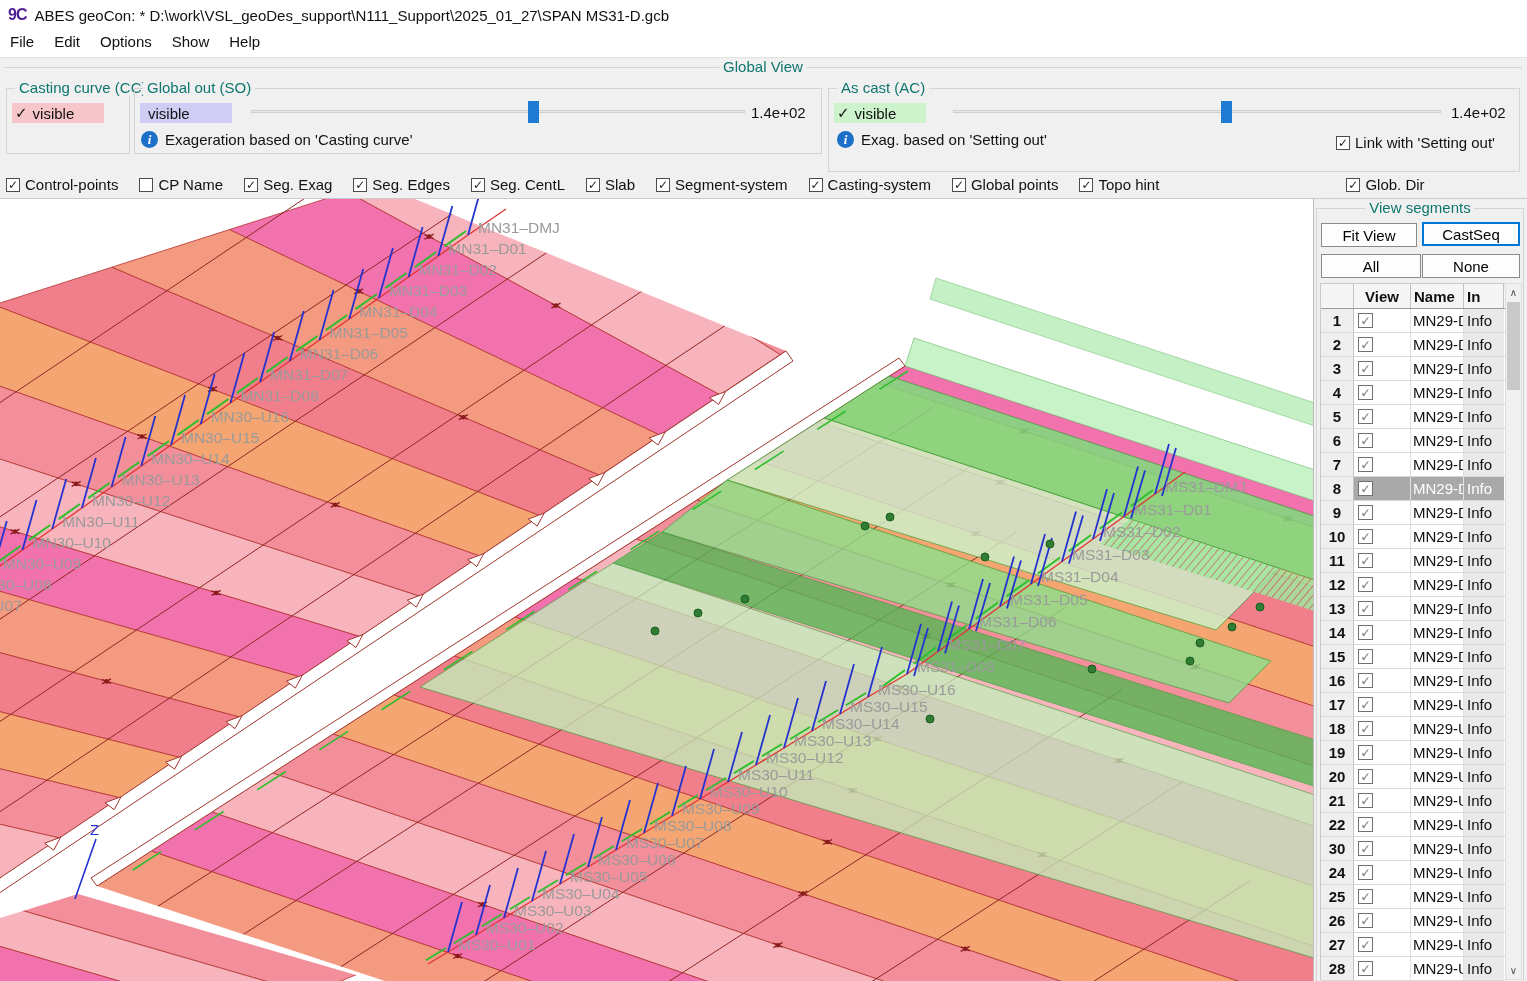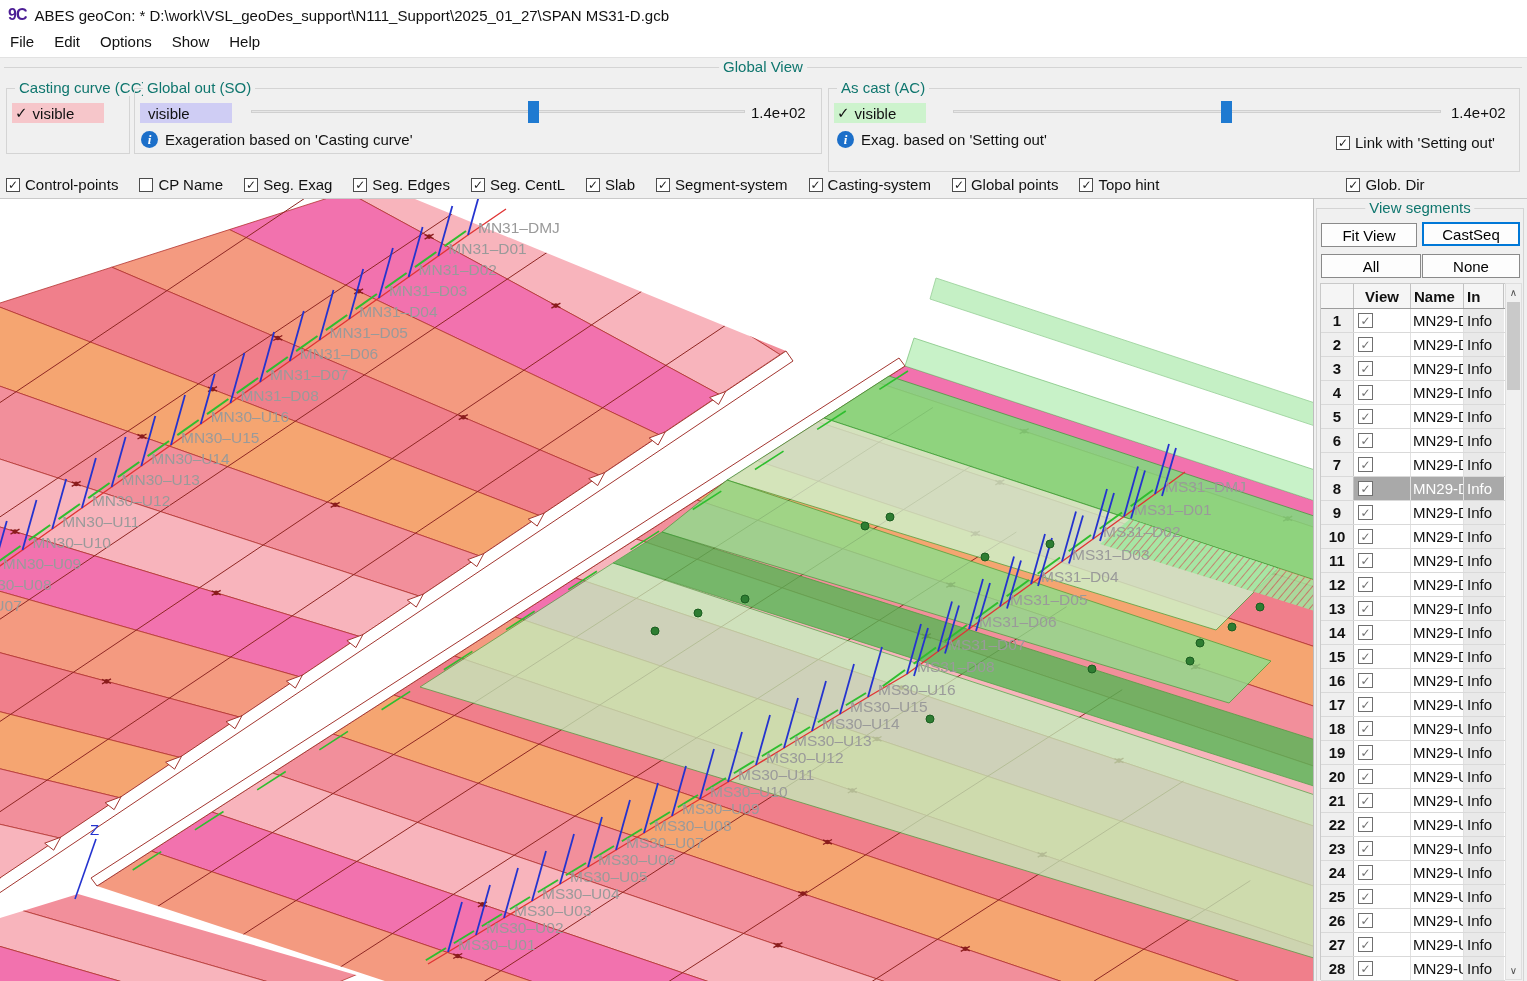--- a/index.html
+++ b/index.html
@@ -881,21 +881,21 @@
           </div>
           <div class="tr">
             <div class="td-num">22</div>
             <div class="td-view">
               <div class="tcb">✓</div>
             </div>
             <div class="td-name">MN29-U</div>
             <div class="td-info">Info</div>
           </div>
           <div class="tr">
-            <div class="td-num">23</div>
+            <div class="td-num">30</div>
             <div class="td-view">
               <div class="tcb">✓</div>
             </div>
             <div class="td-name">MN29-U</div>
             <div class="td-info">Info</div>
           </div>
           <div class="tr">
             <div class="td-num">24</div>
             <div class="td-view">
               <div class="tcb">✓</div>

